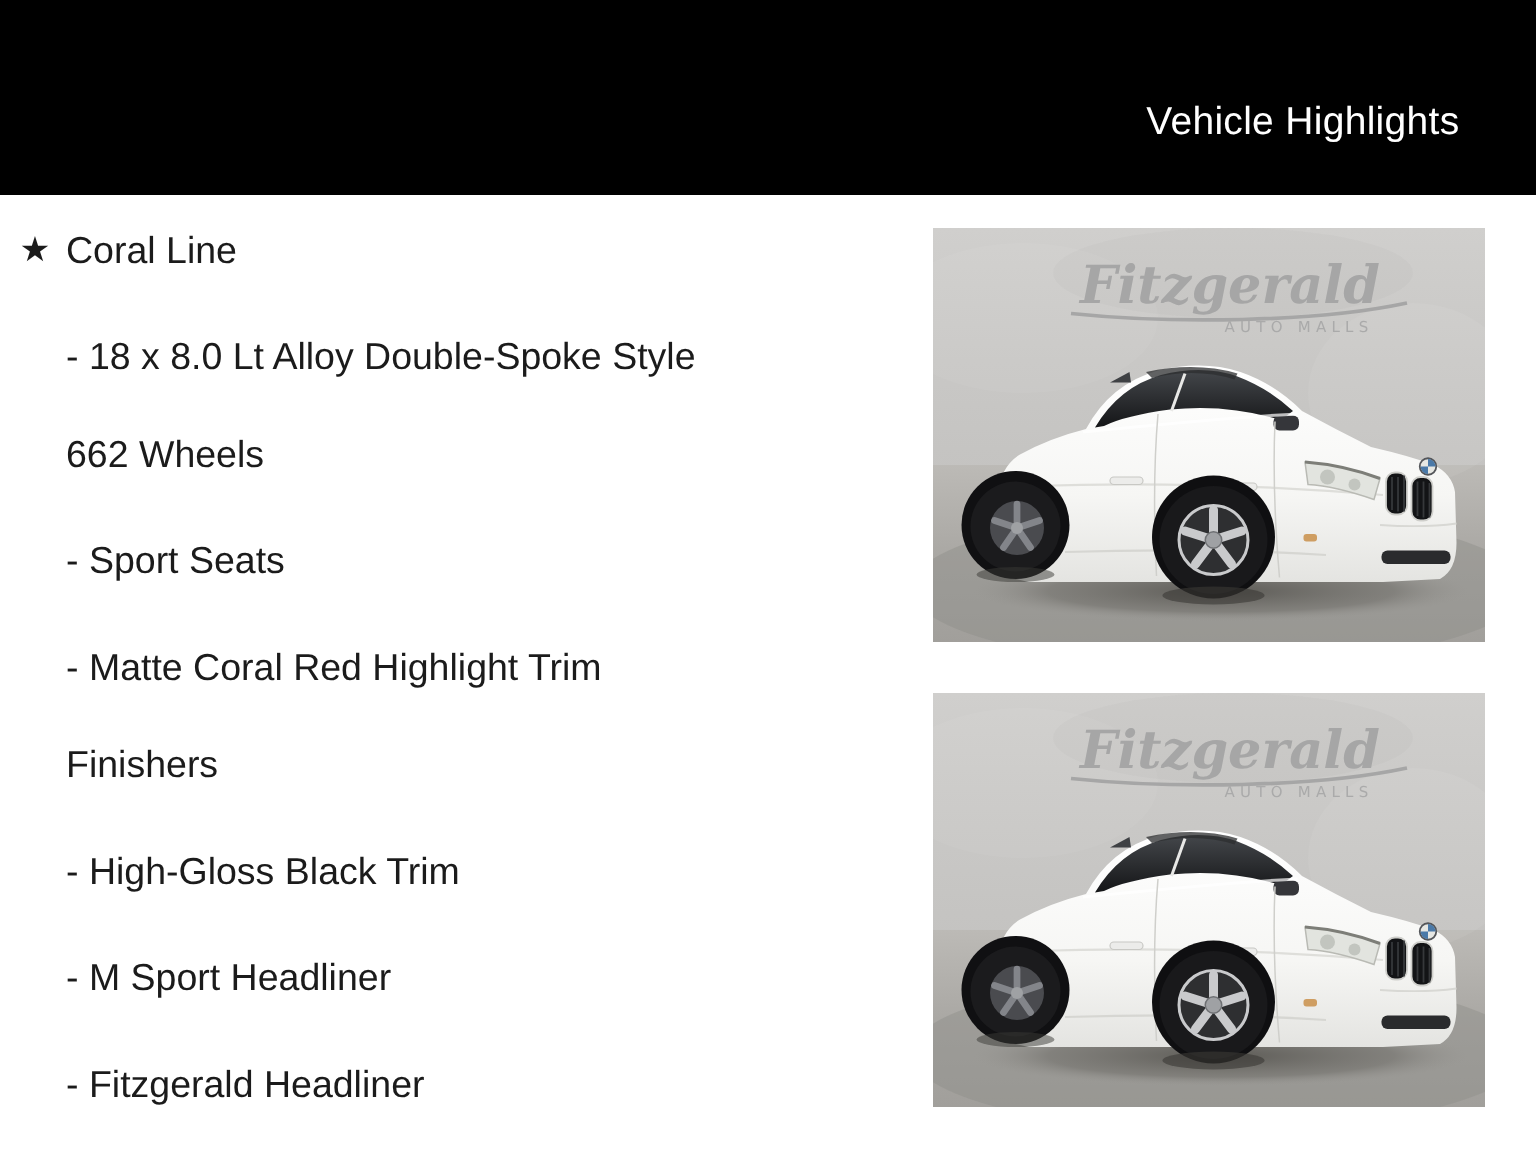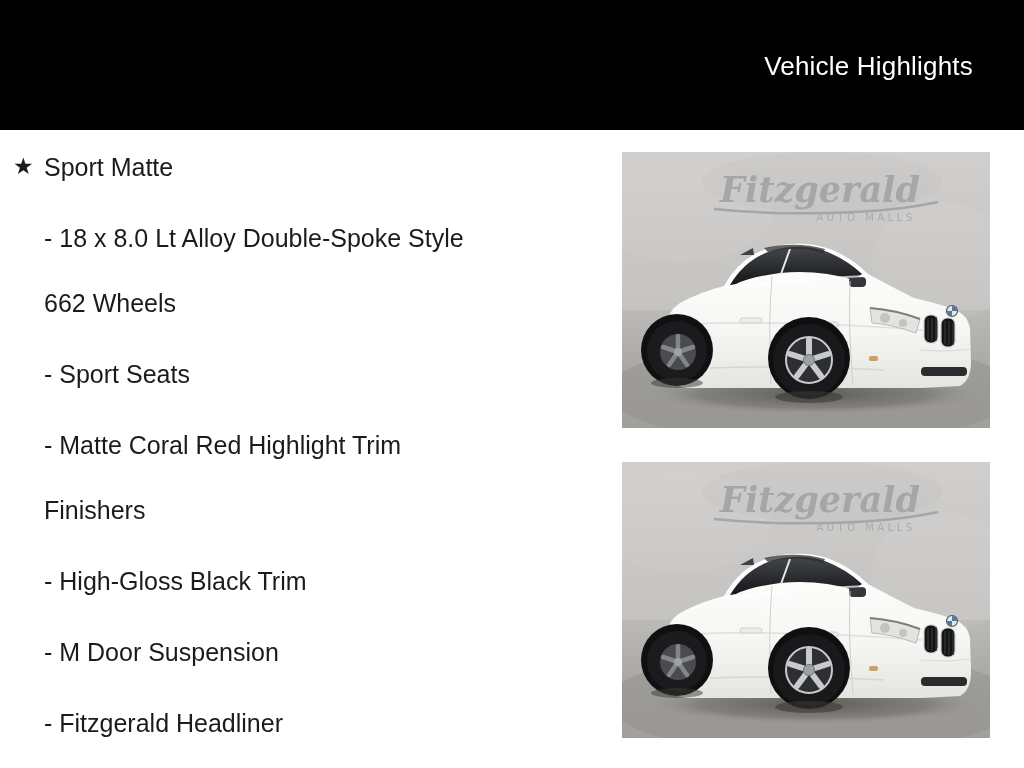--- a/index.html
+++ b/index.html
@@ -19,21 +19,21 @@
   .topbar {
     position: absolute;
     left: 0; top: 0;
     width: 1024px;
     height: 130px;
     background: #000000;
   }
   .topbar h1 {
     position: absolute;
     right: 51px;
-    top: 51px;
+    top: 65px;
     margin: 0;
     color: #ffffff;
     font-size: 26px;
     font-weight: 400;
     line-height: 30px;
     letter-spacing: 0.2px;
   }
   
   .features {
     position: absolute;
@@ -76,21 +76,21 @@
 
 <div class="page">
 
   <header class="topbar">
     <h1>Vehicle Highlights</h1>
   </header>
 
   <section class="features">
     <div class="feat-heading">
       <span class="star">★</span>
-      <span>Sport Matte</span>
+      <span>Coral Line</span>
     </div>
 
     <p class="feat-item">
       <span class="fline">- 18 x 8.0 Lt Alloy Double-Spoke Style</span>
       <span class="fline">662 Wheels</span>
     </p>
 
 
     <p class="feat-item">
       <span class="fline">- Sport Seats</span>
@@ -99,21 +99,21 @@
     <p class="feat-item">
       <span class="fline">- Matte Coral Red Highlight Trim</span>
       <span class="fline">Finishers</span>
     </p>
 
     <p class="feat-item">
       <span class="fline">- High-Gloss Black Trim</span>
     </p>
 
     <p class="feat-item">
-      <span class="fline">- M Door Suspension</span>
+      <span class="fline">- M Sport Headliner</span>
     </p>
 
     <p class="feat-item">
       <span class="fline">- Fitzgerald Headliner</span>
     </p>
   </section>
 
   <figure class="photo photo-1">
     <svg viewBox="0 0 368 276">
         <use href="#car-scene"></use>

